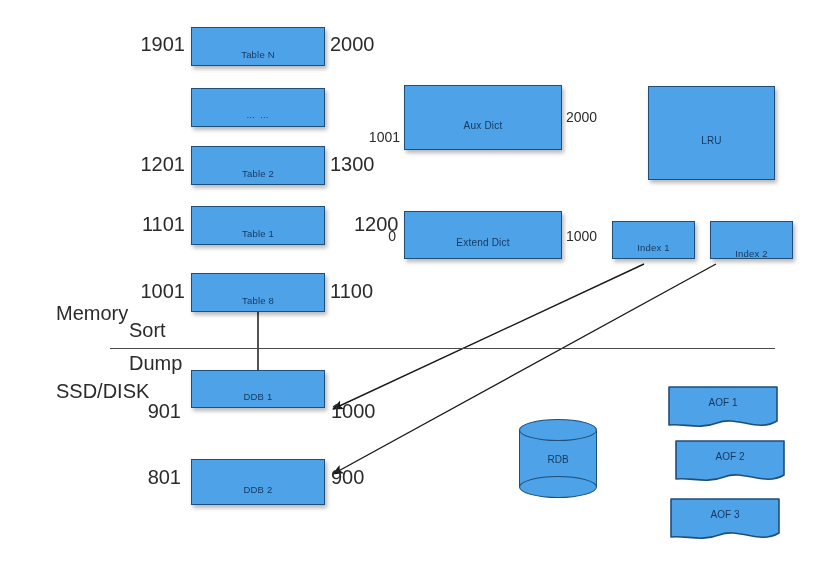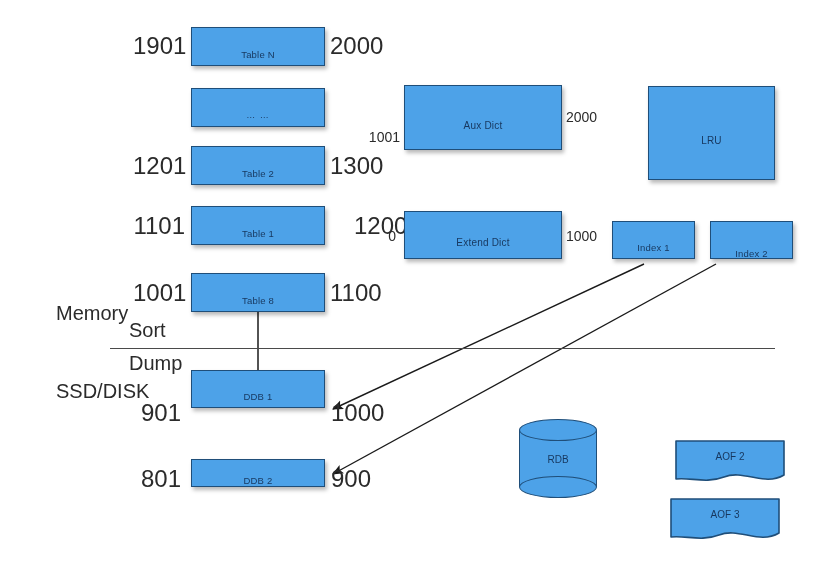--- a/index.html
+++ b/index.html
@@ -35,21 +35,21 @@
     line-height:1;
     white-space:nowrap;
     margin-top:16px;
   }
   .node.big .lbl{font-size:10px;}
 
   
   .num{
     position:absolute;
     color:#2b2b2b;
-    font-size:24px;
+    font-size:20px;
     line-height:1;
     white-space:nowrap;
   }
   .num.sm{font-size:14px;}
   .num.r{text-align:right;}
 
   
   .tier{
     position:absolute;
     color:#2b2b2b;
@@ -199,33 +199,39 @@
   <div class="node" style="left:710px; top:221px; width:83px; height:38px;align-items:flex-end;">
     <span class="lbl">Index 2</span>
   </div>
 
   <div class="node" style="left:191px; top:370px; width:134px; height:38px;">
     <span class="lbl">DDB 1</span>
   </div>
   <div class="num r" style="left:133px; top:401px; width:48px;">901</div>
   <div class="num" style="left:331px; top:401px;">1000</div>
 
-  <div class="node" style="left:191px; top:459px; width:134px; height:28px;">
+  <div class="node" style="left:191px; top:459px; width:134px; height:46px;">
     <span class="lbl">DDB 2</span>
   </div>
   <div class="num r" style="left:133px; top:467px; width:48px;">801</div>
   <div class="num" style="left:331px; top:467px;">900</div>
 
   <div class="cyl" style="left:519px; top:419px; width:78px; height:79px;border-radius:26px;">
     <div class="body"></div>
     <div class="bot"></div>
     <div class="top"></div>
     <div class="cname">RDB</div>
   </div>
 
+  <div class="doc" style="left:667px; top:385px; width:112px; height:46px;">
+    <svg width="112" height="46" viewBox="0 0 112 46">
+      <path d="M2,2 H110 V36 C90,48 70,30 50,38 C32,45 16,38 2,40 Z" fill="#4da2e8" stroke="#1f4e79" stroke-width="1.6" stroke-linejoin="round"></path>
+    </svg>
+    <div class="dname">AOF 1</div>
+  </div>
 
   <div class="doc" style="left:674px; top:439px; width:112px; height:46px;">
     <svg width="112" height="46" viewBox="0 0 112 46">
       <path d="M2,2 H110 V36 C90,48 70,30 50,38 C32,45 16,38 2,40 Z" fill="#4da2e8" stroke="#1f4e79" stroke-width="1.6" stroke-linejoin="round"></path>
     </svg>
     <div class="dname">AOF 2</div>
   </div>
 
   <div class="doc" style="left:669px; top:497px; width:112px; height:46px;">
     <svg width="112" height="46" viewBox="0 0 112 46">

